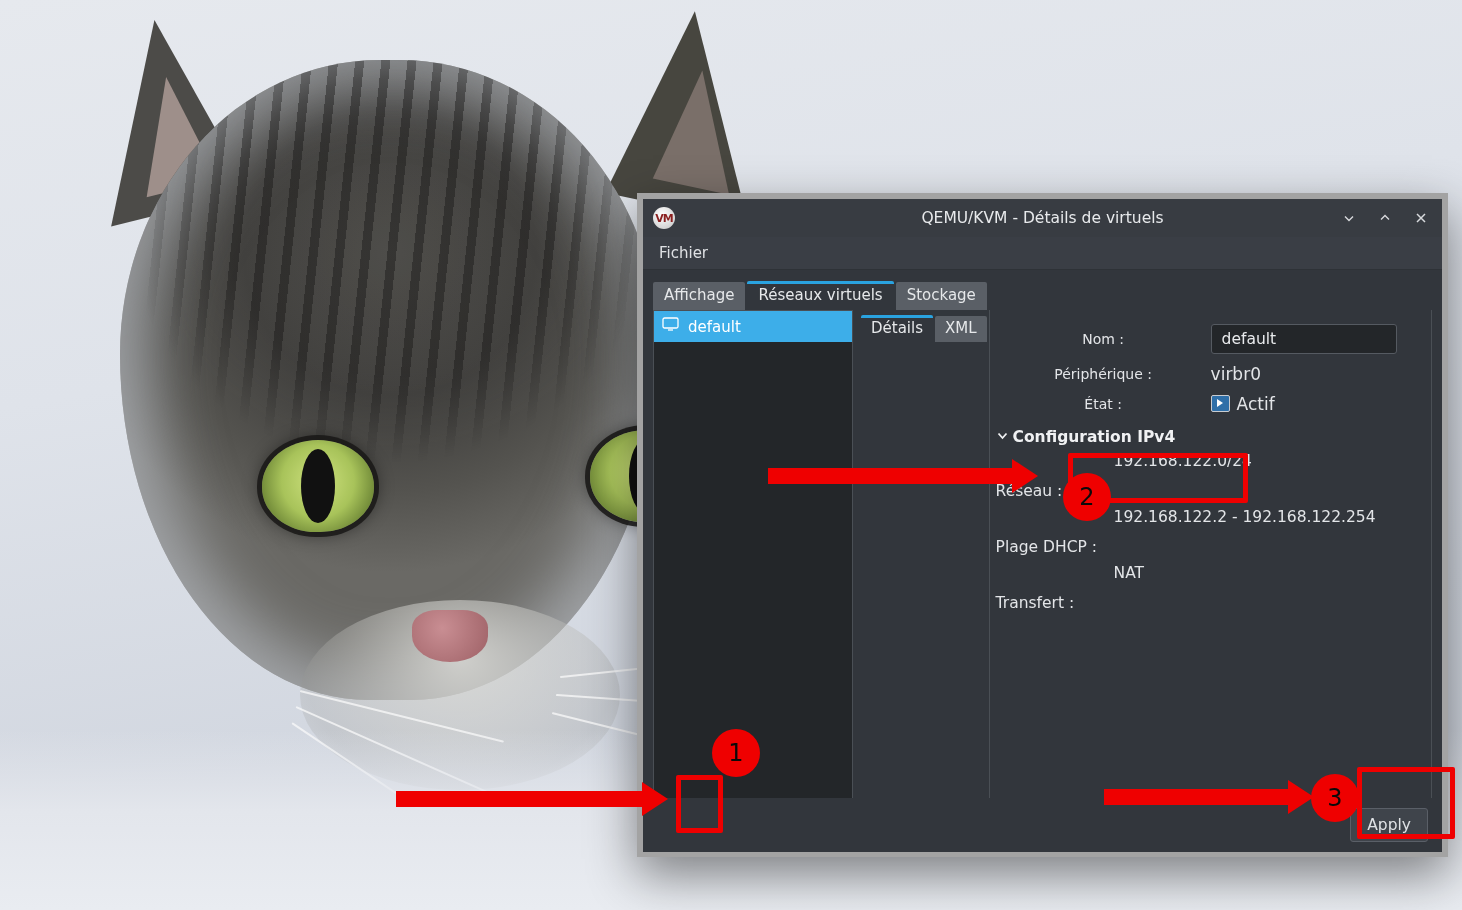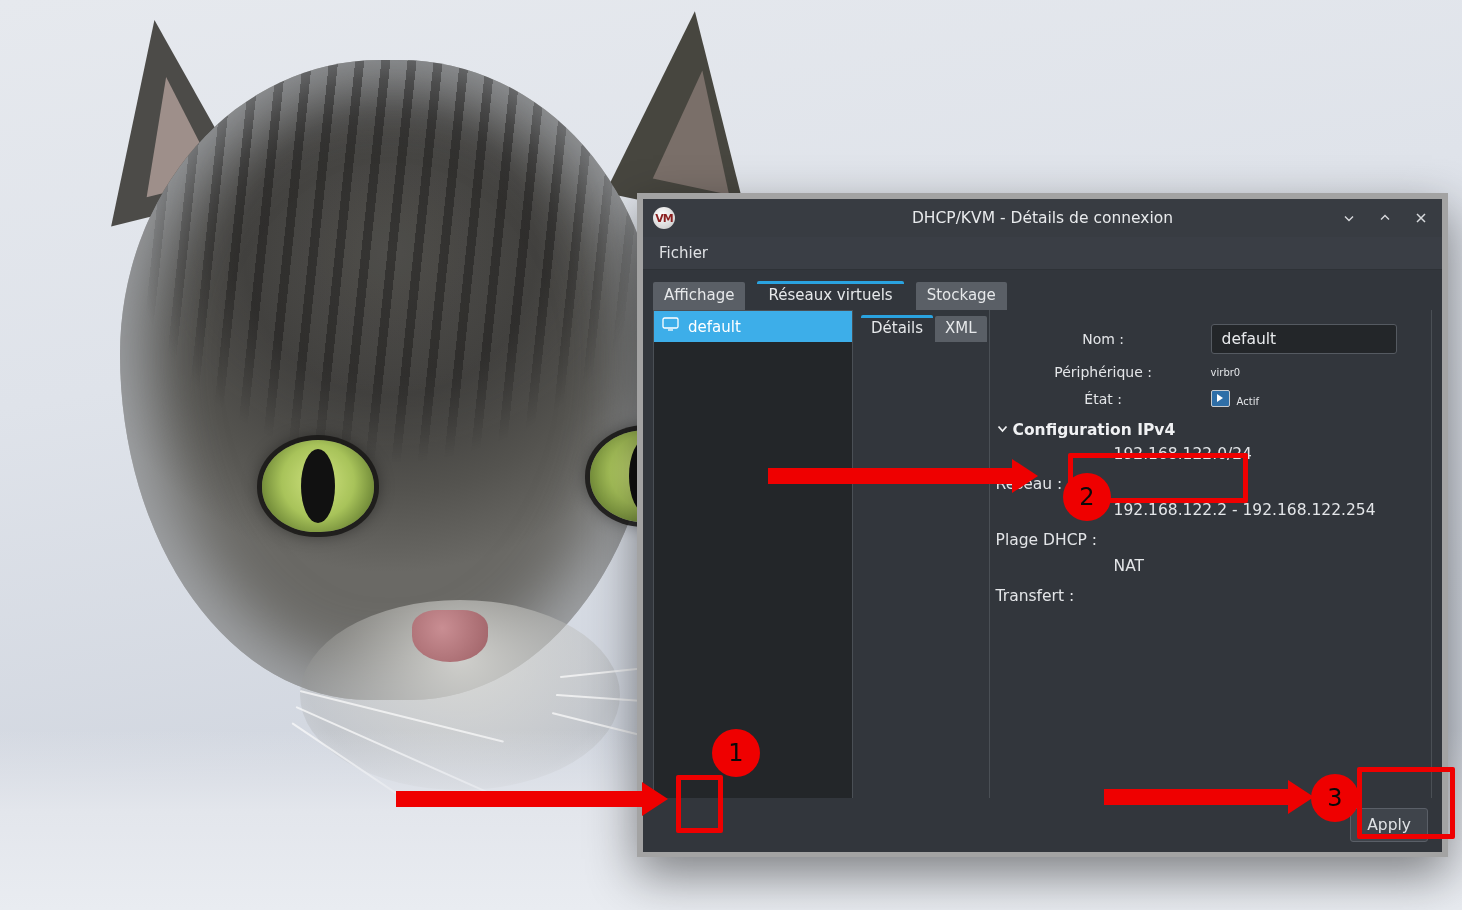--- a/index.html
+++ b/index.html
@@ -75,21 +75,21 @@
     padding:0 12px;}
   #menubar .mi{color:#dfe1e4;font-size:15px;padding:2px 4px;}
 
   #body{background:#32363c;height:calc(100% - 70px);position:relative;
     border-top:1px solid #2e3237;}
 
   
   #toptabs{display:flex;align-items:flex-end;height:34px;padding:6px 10px 0 10px;
     background:#32363c;}
   .ttab{font-size:15px;color:#e6e8ea;padding:6px 11px 7px 11px;
-    background:#5a5f66;border-radius:2px 2px 0 0;margin-right:12px;line-height:1;}
+    background:#5a5f66;border-radius:2px 2px 0 0;margin-right:2px;line-height:1;}
   .ttab.active{background:#32363c;border-top:3px solid #2aa3e0;padding-top:4px;
     position:relative;top:0;}
 
   
   #content{display:flex;height:calc(100% - 40px);padding:0 10px 10px 10px;gap:8px;}
   #leftcol{width:200px;display:flex;flex-direction:column;}
   #netlist{flex:1;background:#232629;border:1px solid #4a4f55;overflow:hidden;}
   .netrow{display:flex;align-items:center;gap:9px;padding:6px 8px;
     background:#3daee9;color:#fff;font-size:15px;}
   .netrow .mon{flex:0 0 auto;}
@@ -101,21 +101,21 @@
 
   #rightcol{flex:1;display:flex;flex-direction:row;min-width:0;}
   #subtabs{display:flex;align-items:flex-end;height:32px;}
   .stab{font-size:15px;color:#e6e8ea;padding:5px 10px 6px 10px;background:#5a5f66;
     border-radius:2px 2px 0 0;margin-right:2px;line-height:1;}
   .stab.active{background:#32363c;border-top:3px solid #2aa3e0;padding-top:3px;}
   #detailpane{flex:1;padding:14px 4px 0 6px;border-left:1px solid #4a4f55;
     border-right:1px solid #4a4f55;border-bottom:1px solid #4a4f55;background:#32363c;}
   .drow{display:flex;align-items:center;margin-bottom:10px;}
   .dlabel{color:#e3e5e8;font-size:14px;width:215px;flex:0 0 auto;text-align:center;}
-  .dval{color:#e3e5e8;font-size:10px;}
+  .dval{color:#e3e5e8;font-size:17px;}
   #nameinput{background:#232629;border:1px solid #555a61;border-radius:3px;
     color:#e8eaec;font-size:15.5px;padding:5px 10px;width:164px;}
   .state-icon{display:inline-block;width:17px;height:15px;position:relative;
     border:1.5px solid #c9ccd0;border-radius:2px;background:#2f6fa8;margin-right:7px;
     vertical-align:-2px;}
   .state-icon:after{content:"";position:absolute;left:5px;top:3px;
     border-style:solid;border-width:4px 0 4px 6px;border-color:transparent transparent transparent #fff;}
   .cbx{width:15px;height:15px;background:#3daee9;border:1px solid #2a8fc4;
     border-radius:2px;display:inline-flex;align-items:center;justify-content:center;
     margin-right:6px;flex:0 0 auto;}
@@ -168,21 +168,21 @@
     <div class="whisker" style="left:556px;top:694px;width:230px;transform:rotate(4deg)"></div>
     <div class="whisker" style="left:552px;top:712px;width:210px;transform:rotate(14deg)"></div>
   </div>
   <div id="snow-bottom"></div>
 </div>
 
 <div id="win">
 
   <div id="titlebar">
     <div id="vm-logo">VM</div>
-    <div id="wintitle">DHCP/KVM - Détails de connexion</div>
+    <div id="wintitle">QEMU/KVM - Détails de virtuels</div>
     <div id="wctrls">
       <div class="wbtn">
         <svg width="14" height="14" viewBox="0 0 14 14">
             <path d="M3 5.5 L7 9.5 L11 5.5" fill="none" stroke="#d8dadd" stroke-width="1.4"></path>
           </svg>
       </div>
       <div class="wbtn">
         <svg width="14" height="14" viewBox="0 0 14 14">
             <path d="M3 8.5 L7 4.5 L11 8.5" fill="none" stroke="#d8dadd" stroke-width="1.4"></path>
           </svg>

